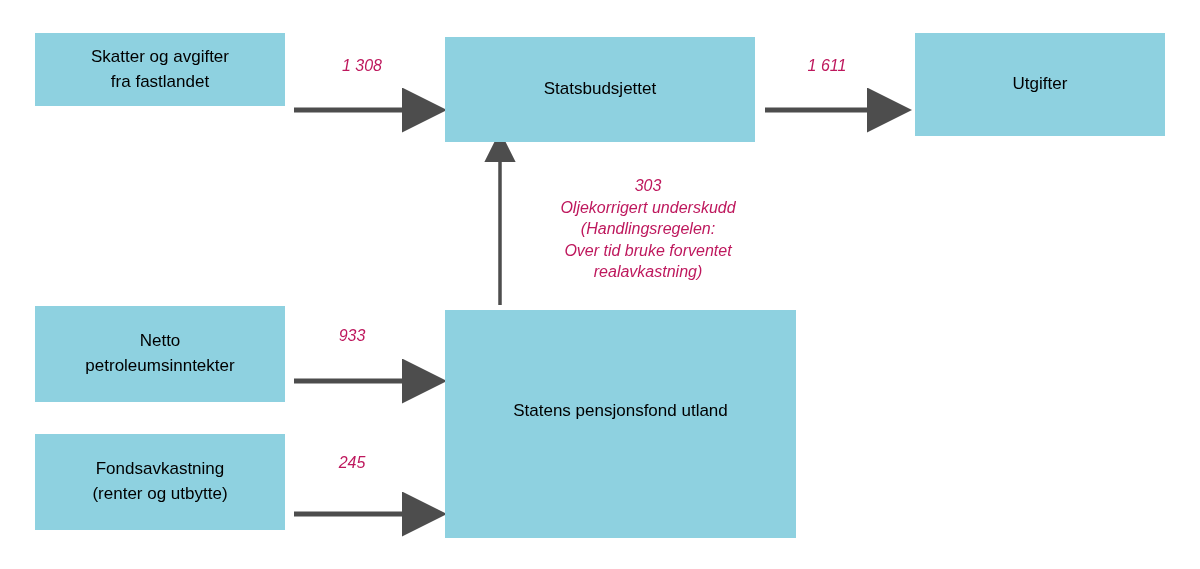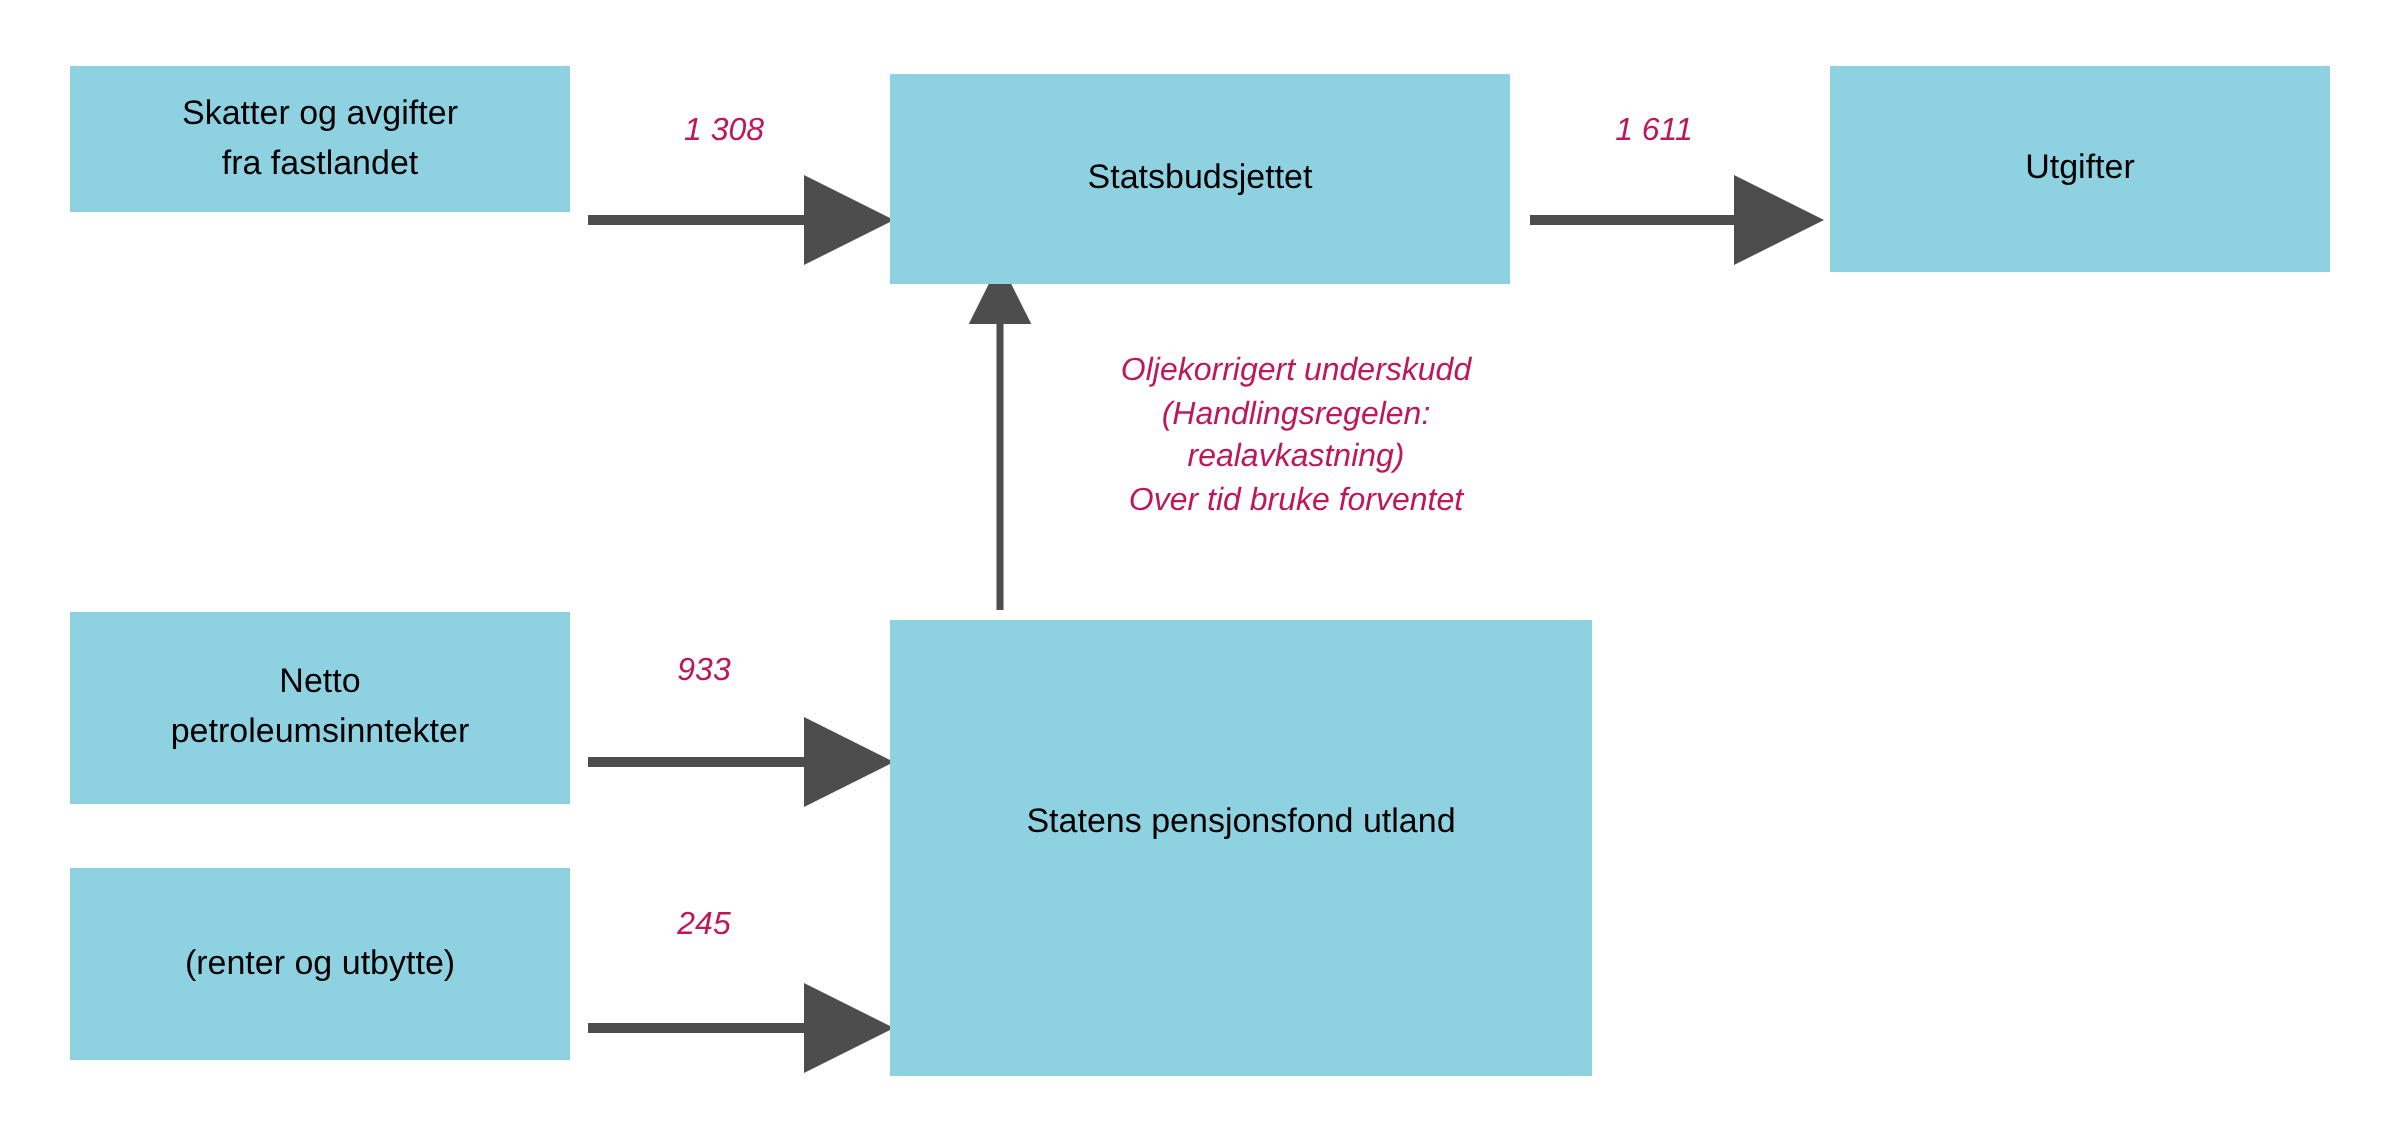--- a/index.html
+++ b/index.html
@@ -102,33 +102,35 @@
   <div class="box" id="box-utgifter">
     <span class="line">Utgifter</span>
   </div>
 
   <div class="box" id="box-netto">
     <span class="line">Netto</span>
     <span class="line">petroleumsinntekter</span>
   </div>
 
   <div class="box" id="box-fonds">
+    <span class="line">Fondsavkastning</span>
     <span class="line">(renter og utbytte)</span>
   </div>
 
   <div class="box" id="box-spu">
     <span class="line">Statens pensjonsfond utland</span>
     <span class="gap"></span>
   </div>
 
   <div class="label" id="lbl-1308">1 308</div>
   <div class="label" id="lbl-1611">1 611</div>
   <div class="label" id="lbl-933">933</div>
   <div class="label" id="lbl-245">245</div>
 
   <div class="label multi" id="lbl-303">
+    <div>303</div>
     <div>Oljekorrigert underskudd</div>
     <div>(Handlingsregelen:</div>
+    <div>Over tid bruke forventet</div>
     <div>realavkastning)</div>
-    <div>Over tid bruke forventet</div>
   </div>
 
 </div>
 
 </body></html>

